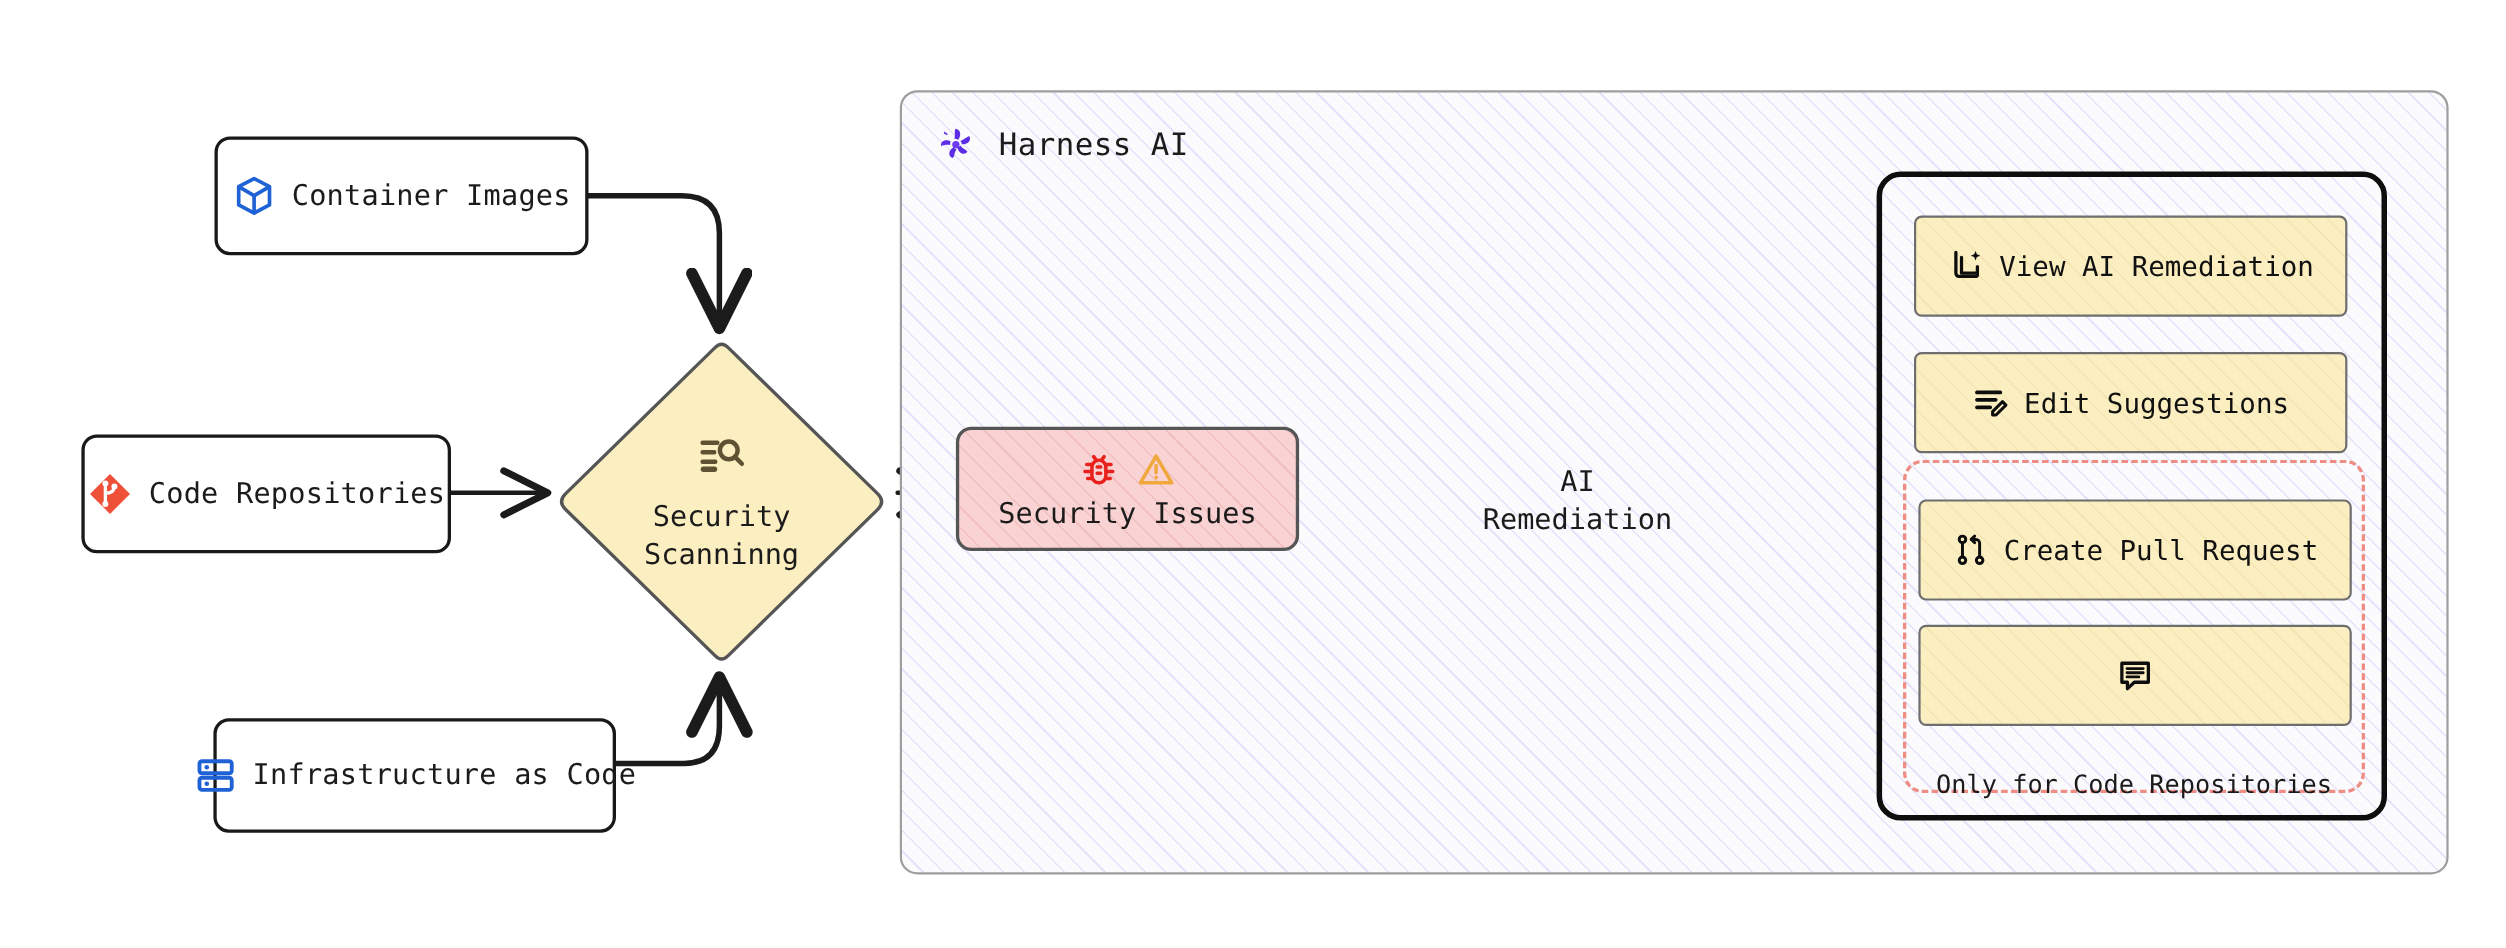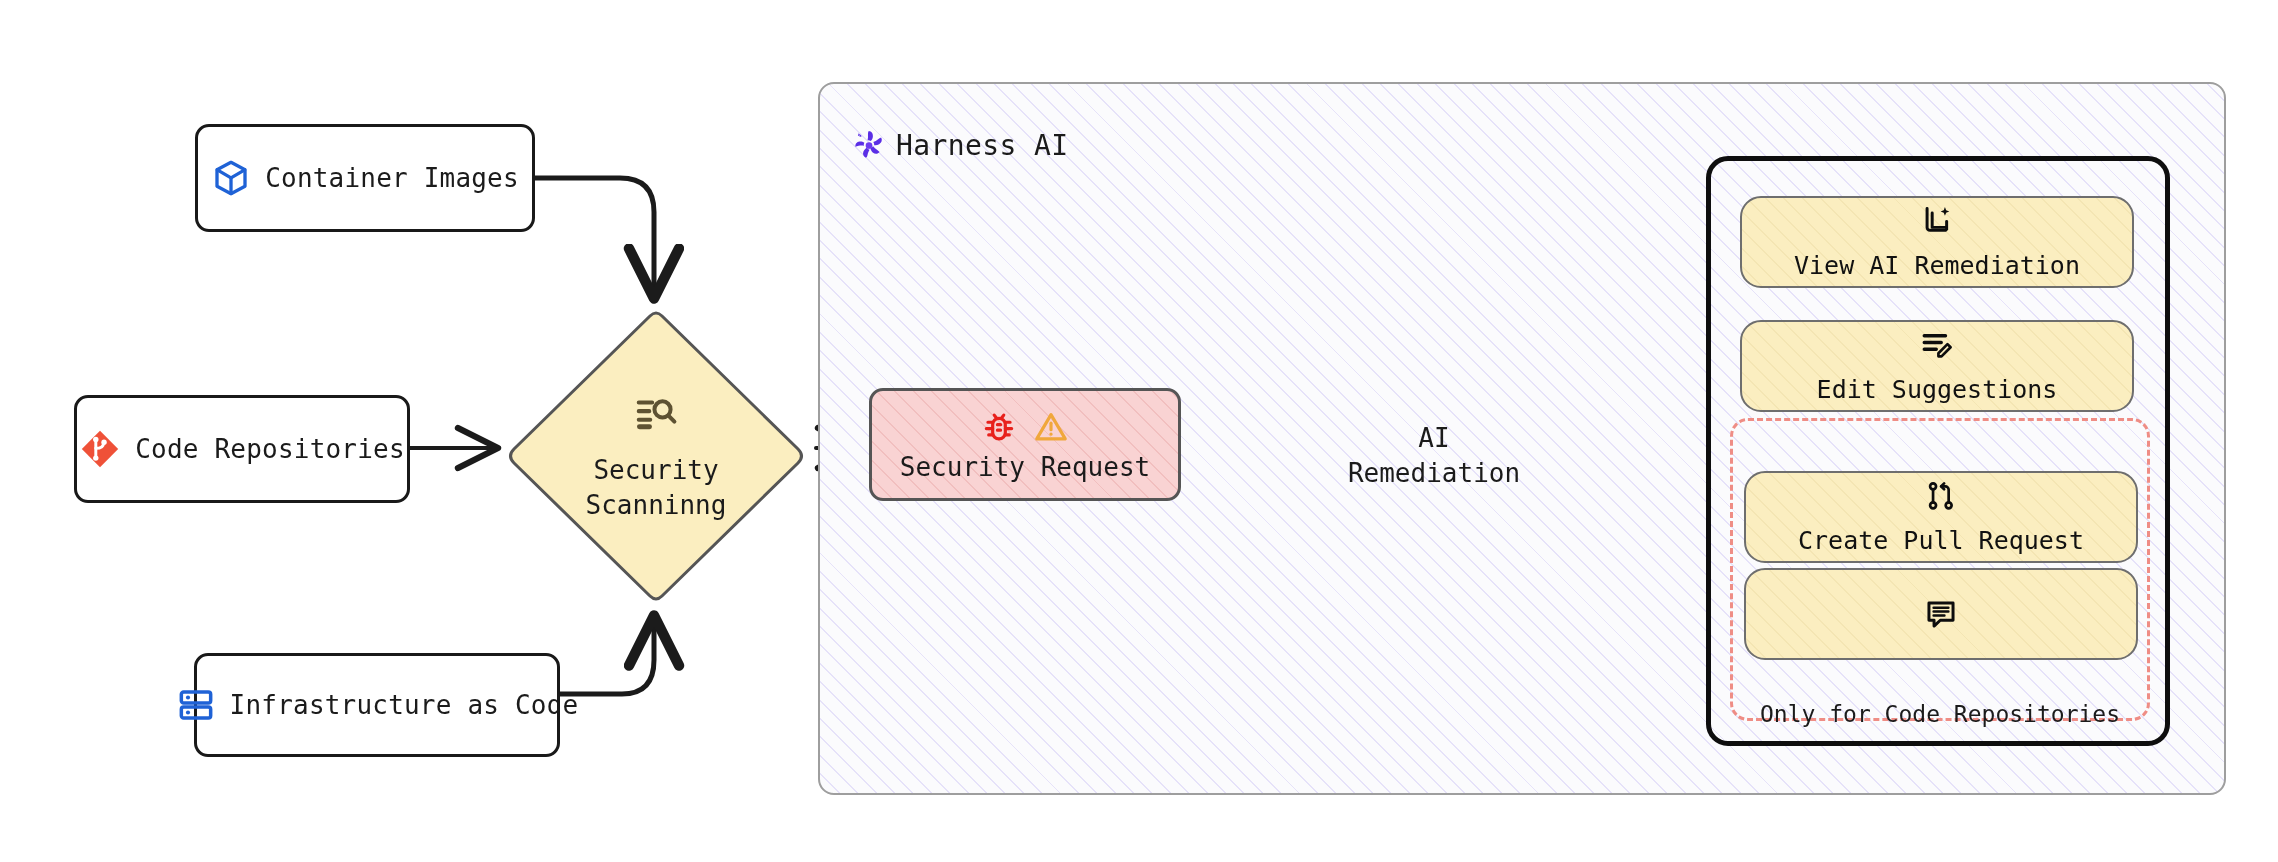--- a/index.html
+++ b/index.html
@@ -82,24 +82,24 @@
       45deg,
       rgba(120, 96, 230, 0.16) 0px,
       rgba(120, 96, 230, 0.16) 1.4px,
       rgba(255, 255, 255, 0) 1.4px,
       rgba(255, 255, 255, 0) 13px
     );
   }
   #harness-title {
     position: absolute;
     left: 30px;
-    top: 42px;
-    display: flex;
-    align-items: center;
-    gap: 8px;
+    top: 28px;
+    display: flex;
+    align-items: center;
+    gap: 20px;
   }
   #harness-title-text {
     font-size: 28px;
     color: #1b1b1b;
     letter-spacing: 0.4px;
   }
 
   
   #security-issues {
     position: absolute;
@@ -144,35 +144,34 @@
     height: 590px;
     box-sizing: border-box;
     border: 5px solid #0e0e0e;
     border-radius: 22px;
     background: transparent;
   }
   .action-btn {
     position: absolute;
     box-sizing: border-box;
     border: 2.5px solid #6e6e6e;
-    border-radius: 21px;
+    border-radius: 7px;
     background-color: #fbeec0;
     background-image: repeating-linear-gradient(
       45deg,
       rgba(200, 175, 100, 0.14) 0px,
       rgba(200, 175, 100, 0.14) 1.4px,
       rgba(255,255,255,0) 1.4px,
       rgba(255,255,255,0) 13px
     );
     display: flex;
     align-items: center;
     justify-content: center;
     gap: 13px;
     padding: 0 14px;
-    flex-direction: column;
   }
   .action-label {
     font-size: 25px;
     color: #111111;
     white-space: nowrap;
   }
 
   #repo-only-group {
     position: absolute;
     left: 1730px;
@@ -259,21 +258,21 @@
       </svg>
     </span>
     <span>
       <svg class="icon" width="38" height="38" viewBox="0 0 24 24" fill="none" stroke="#f0a73c" stroke-width="2" stroke-linecap="round" stroke-linejoin="round">
         <path d="M12 4.2 21 19.5H3z"></path>
         <path d="M12 9.6v4.1"></path>
         <path d="M12 16.4v.2"></path>
       </svg>
     </span>
   </div>
-  <div id="security-issues-label">Security Request</div>
+  <div id="security-issues-label">Security Issues</div>
 </div>
 
 <div class="diamond-wrap" style="left:507px; top:310px; width:298px; height:292px;">
   <div class="diamond-content">
     <span style="margin-bottom:14px;">
       <svg class="icon" width="46" height="46" viewBox="0 0 24 24" fill="none" stroke="#5e5232" stroke-width="2.1" stroke-linecap="round">
         <path d="M3 6h7M3 10.5h5.5M3 15h6"></path>
         <circle cx="15.4" cy="9.6" r="4.2" stroke-width="2.1"></circle>
         <path d="M18.5 12.8 21.6 16"></path>
         <path d="M3.4 18.6h5.2" stroke-width="2.6"></path>
@@ -349,21 +348,21 @@
 <div class="action-btn" style="left:1740px; top:320px; width:394px; height:92px;">
   <span>
     <svg class="icon" width="34" height="34" viewBox="0 0 24 24" fill="none" stroke="#0d0d0d" stroke-width="2.4" stroke-linecap="round" stroke-linejoin="round">
       <path d="M3 5.5h15M3 10.2h12M3 15h8.5"></path>
       <path d="M19.4 11.4 21.6 13.6 15.2 20H13v-2.2z" stroke-width="1.9"></path>
     </svg>
   </span>
   <span class="action-label">Edit Suggestions</span>
 </div>
 
-<div class="action-btn" style="left:1744px; top:454px; width:394px; height:92px;margin-top:17px;">
+<div class="action-btn" style="left:1744px; top:454px; width:394px; height:92px;">
   <span>
     <svg class="icon" width="34" height="34" viewBox="0 0 24 24" fill="none" stroke="#0d0d0d" stroke-width="1.9" stroke-linecap="round" stroke-linejoin="round">
       <circle cx="6.4" cy="5.2" r="2.1"></circle>
       <circle cx="6.4" cy="18.6" r="2.1"></circle>
       <circle cx="17.4" cy="18.6" r="2.1"></circle>
       <path d="M6.4 7.3v9.2"></path>
       <path d="M17.4 16.5V7.6a2.4 2.4 0 0 0-2.4-2.4h-2.8"></path>
       <path d="M14.2 3.1 12 5.2l2.2 2.1"></path>
     </svg>
   </span>

